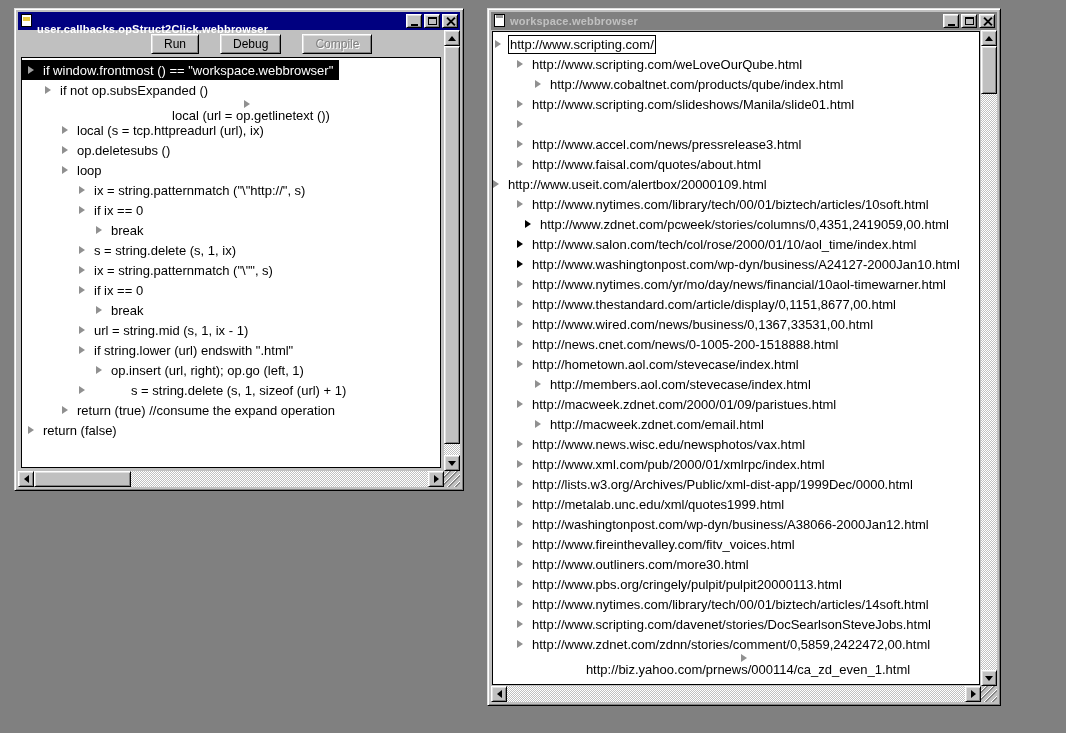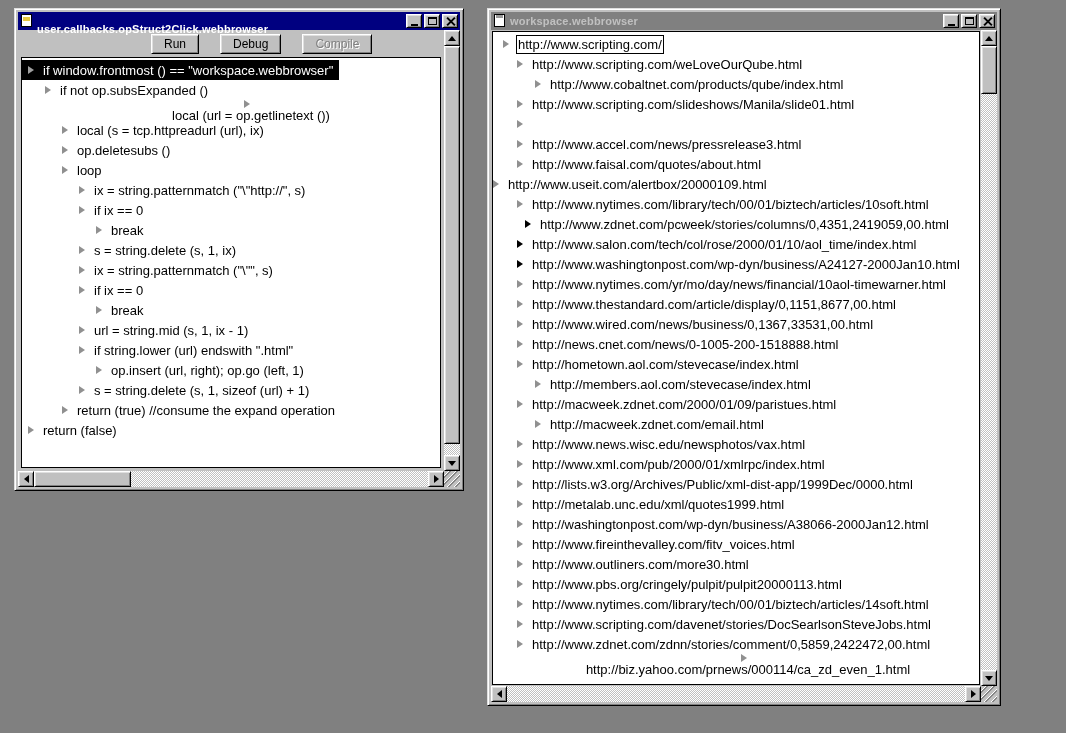--- a/index.html
+++ b/index.html
@@ -212,21 +212,21 @@
           <span class="rowtext">url = string.mid (s, 1, ix - 1)</span>
         </div>
         <div class="orow" style="padding-left: 57px;">
           <span class="wedge"></span>
           <span class="rowtext">if string.lower (url) endswith ".html"</span>
         </div>
         <div class="orow" style="padding-left: 74px;">
           <span class="wedge"></span>
           <span class="rowtext">op.insert (url, right); op.go (left, 1)</span>
         </div>
-        <div class="orow" style="padding-left: 57px;">
+        <div class="orow" style="padding-left: 57px; gap: 37px;">
           <span class="wedge"></span>
           <span class="rowtext">s = string.delete (s, 1, sizeof (url) + 1)</span>
         </div>
         <div class="orow" style="padding-left: 40px;">
           <span class="wedge"></span>
           <span class="rowtext">return (true) //consume the expand operation</span>
         </div>
         <div class="orow" style="padding-left: 6px;">
           <span class="wedge"></span>
           <span class="rowtext">return (false)</span>
@@ -273,21 +273,21 @@
         <span class="cap-btn">
             <span class="glyph-max"></span>
           </span>
         <span class="cap-btn">
             <span class="glyph-close"></span>
           </span>
       </span>
     </div>
 
     <div class="content" id="url-rows">
-        <div class="orow" style="padding-left: 10px;">
+        <div class="orow" style="padding-left: 2px;">
           <span class="wedge"></span>
           <span class="rowtext boxed">http://www.scripting.com/</span>
         </div>
         <div class="orow" style="padding-left: 24px;">
           <span class="wedge"></span>
           <span class="rowtext">http://www.scripting.com/weLoveOurQube.html</span>
         </div>
         <div class="orow" style="padding-left: 42px;">
           <span class="wedge"></span>
           <span class="rowtext">http://www.cobaltnet.com/products/qube/index.html</span>

